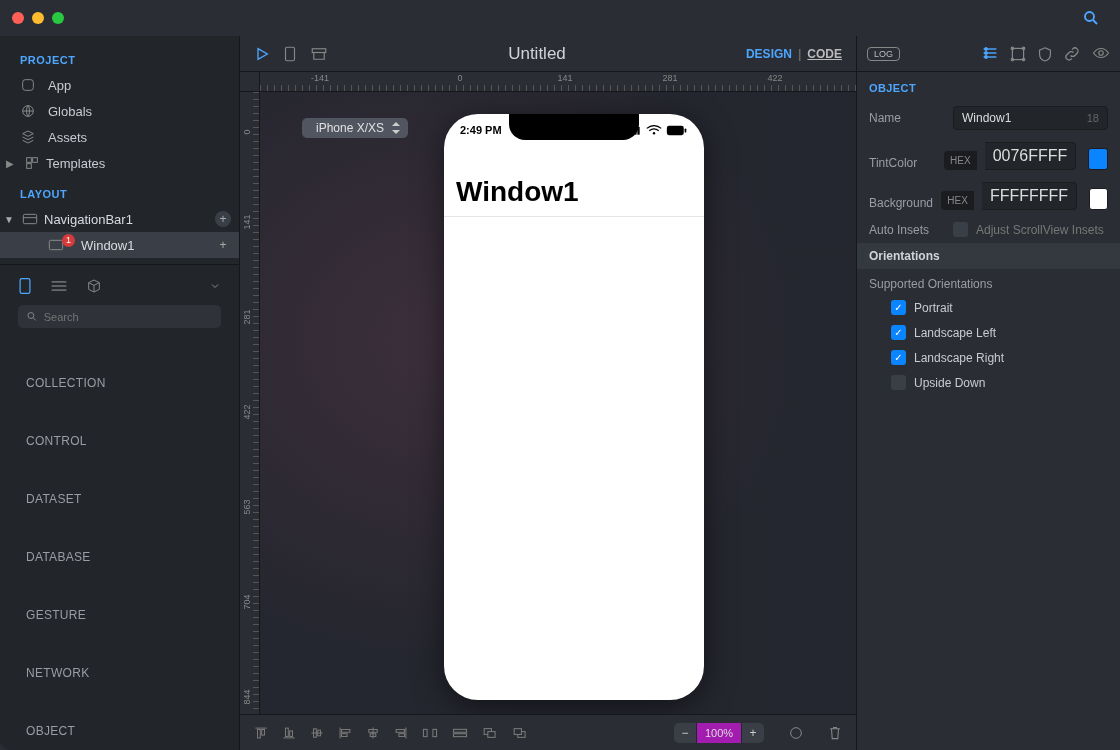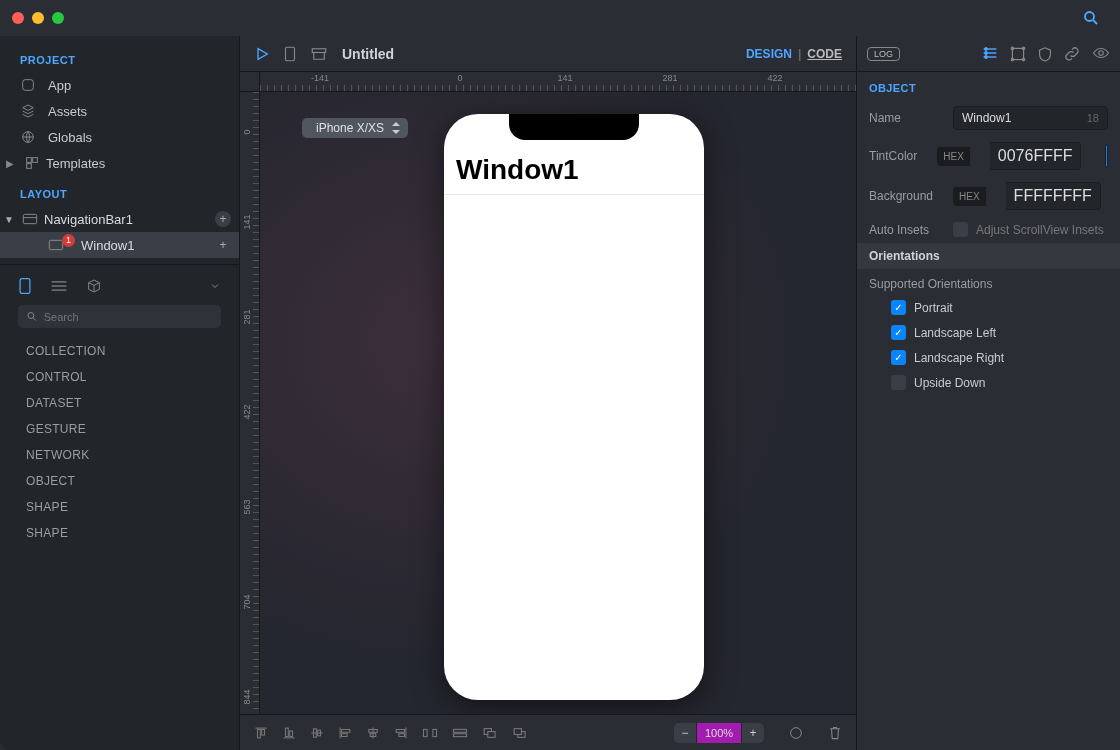--- a/index.html
+++ b/index.html
@@ -32,27 +32,27 @@
 .tree-row .lbl { color: #d8dbe0; }
 .indent { width: 20px; }
 
 .sb-lib { flex: 1; border-top: 1px solid #15171a; display: flex; flex-direction: column; padding: 8px 0; overflow: hidden; }
 .lib-tabs { display: flex; align-items: center; gap: 18px; padding: 4px 18px 10px; }
 .lib-tabs .tab-ic { color: #888; cursor: pointer; }
 .lib-tabs .tab-ic.active { color: #4da6ff; }
 .lib-tabs .chev { margin-left: auto; color: #888; cursor: pointer; }
 .lib-search { margin: 0 18px 10px; background: #2f3238; border-radius: 5px; display: flex; align-items: center; padding: 5px 8px; gap: 6px; }
 .lib-search input { background: transparent; border: none; color: #ccc; outline: none; width: 100%; font-size: 11px; }
-.lib-cat { padding: 6px 26px; color: #9a9da3; font-size: 12px; letter-spacing: 0.3px; cursor: pointer; }
+.lib-cat { padding: 6px 26px; color: #9a9da3; font-size: 12px; letter-spacing: 0.3px; cursor: pointer; margin-top: 32px; }
 
 
 .center { flex: 1; background: #34383f; display: flex; flex-direction: column; position: relative; overflow: hidden; }
 .ctoolbar { height: 36px; display: flex; align-items: center; padding: 0 14px; gap: 14px; background: #2a2d33; border-bottom: 1px solid #15171a; }
 .cbtn { color: #888; cursor: pointer; display: inline-flex; align-items: center; }
-.ctitle { flex: 1; text-align: left; color: #d0d3d8; font-size: 14px; font-weight: bold; }
+.ctitle { flex: 1; text-align: center; color: #d0d3d8; font-size: 17px; }
 .mode-tabs { display: flex; gap: 6px; font-size: 12px; font-weight: 600; }
 .mode-tabs .active { color: #4da6ff; }
 .mode-tabs .sep { color: #666; }
 .mode-tabs .inactive { color: #bbb; text-decoration: underline; }
 
 .ruler-h { height: 20px; background: #2a2d33; border-bottom: 1px solid #15171a; position: relative; margin-left: 20px; overflow: hidden; }
 .ruler-h .tick-lbl { position: absolute; top: 1px; font-size: 9px; color: #888; transform: translateX(-50%); }
 .ruler-h .ticks { position: absolute; bottom: 0; left: 0; right: 0; height: 6px; background-image: repeating-linear-gradient(to right, #555 0, #555 1px, transparent 1px, transparent 7px); }
 .canvas-body { flex: 1; display: flex; position: relative; overflow: hidden; }
 .ruler-v { width: 20px; background: #2a2d33; border-right: 1px solid #15171a; position: relative; }
@@ -87,21 +87,21 @@
 .insp-top .log-badge { border: 1px solid #888; border-radius: 4px; padding: 1px 6px; font-size: 9px; color: #bbb; cursor: pointer; }
 .insp-top .tabs { margin-left: auto; display: flex; gap: 12px; }
 .insp-top .tab-ic { color: #888; cursor: pointer; }
 .insp-top .tab-ic.active { color: #4da6ff; }
 .insp-hdr { color: #4da6ff; font-weight: 600; font-size: 11px; padding: 10px 12px 6px; letter-spacing: 0.4px; }
 .insp-row { display: flex; align-items: center; padding: 6px 12px; gap: 8px; }
 .insp-row .lbl { width: 76px; color: #9a9da3; }
 .insp-input { flex: 1; background: #22252a; border: 1px solid #1a1c20; border-radius: 4px; padding: 4px 8px; color: #ddd; font-size: 12px; display: flex; align-items: center; justify-content: space-between; }
 .insp-input .suffix { color: #666; font-size: 11px; }
 .section-bar { background: #34383f; padding: 6px 12px; color: #d0d3d8; font-weight: 600; font-size: 12px; }
-.color-row { display: flex; align-items: center; padding: 6px 12px; gap: 20px; }
+.color-row { display: flex; align-items: flex-end; padding: 6px 12px; gap: 8px; }
 .color-row .lbl { width: 76px; color: #9a9da3; }
 .hex-badge { background: #1a1c20; color: #888; padding: 4px 6px; font-size: 10px; border-radius: 4px 0 0 4px; }
 .hex-val { flex: 1; background: #22252a; border: 1px solid #1a1c20; border-left: none; border-radius: 0 4px 4px 0; padding: 4px 8px; color: #ddd; font-size: 16px; }
 .swatch { width: 22px; height: 22px; border-radius: 3px; margin-left: 4px; border: 1px solid #1a1c20; }
 .check-row { display: flex; align-items: center; padding: 5px 12px 5px 34px; gap: 8px; font-size: 12px; color: #c8cbd0; }
 .chk { width: 15px; height: 15px; border-radius: 3px; display: inline-flex; align-items: center; justify-content: center; font-size: 10px; color: #fff; }
 .chk.on { background: #0a84ff; }
 .chk.off { background: #3a3f47; }
 .insp-sub { padding: 8px 12px 4px; color: #9a9da3; }
 
@@ -133,33 +133,33 @@
         <span class="ic">
             <svg width="16" height="16" viewBox="0 0 24 24" fill="none" stroke="currentColor" stroke-width="1.5">
               <rect x="4" y="4" width="16" height="16" rx="4"></rect>
             </svg>
           </span>
         <span>App</span>
       </div>
       <div class="sb-item">
         <span class="ic">
             <svg width="16" height="16" viewBox="0 0 24 24" fill="none" stroke="currentColor" stroke-width="1.5">
-              <path d="M4 7l8-4 8 4-8 4-8-4zM4 12l8 4 8-4M4 17l8 4 8-4"></path>
-            </svg>
-          </span>
-        <span>Assets</span>
+              <circle cx="12" cy="12" r="8"></circle>
+              <path d="M4 12h16M12 4c3 3 3 13 0 16M12 4c-3 3-3 13 0 16"></path>
+            </svg>
+          </span>
+        <span>Globals</span>
       </div>
       <div class="sb-item">
         <span class="ic">
             <svg width="16" height="16" viewBox="0 0 24 24" fill="none" stroke="currentColor" stroke-width="1.5">
-              <circle cx="12" cy="12" r="8"></circle>
-              <path d="M4 12h16M12 4c3 3 3 13 0 16M12 4c-3 3-3 13 0 16"></path>
-            </svg>
-          </span>
-        <span>Globals</span>
+              <path d="M4 7l8-4 8 4-8 4-8-4zM4 12l8 4 8-4M4 17l8 4 8-4"></path>
+            </svg>
+          </span>
+        <span>Assets</span>
       </div>
       <div class="sb-item" style="padding-left:6px; gap:6px;">
         <span class="disclosure" style="width:12px; color:#888; font-size:10px;">▶</span>
         <span class="ic">
             <svg width="16" height="16" viewBox="0 0 24 24" fill="none" stroke="currentColor" stroke-width="1.5">
               <rect x="4" y="4" width="7" height="7"></rect>
               <rect x="13" y="4" width="7" height="7"></rect>
               <rect x="4" y="13" width="7" height="7"></rect>
             </svg>
           </span>
@@ -221,20 +221,21 @@
         <svg width="13" height="13" viewBox="0 0 24 24" fill="none" stroke="#888" stroke-width="2">
             <circle cx="10" cy="10" r="6"></circle>
             <line x1="15" y1="15" x2="20" y2="20"></line>
           </svg>
         <input placeholder="Search" style="">
       </div>
       <div id="lib-cats">
           <div class="lib-cat">COLLECTION</div>
           <div class="lib-cat">CONTROL</div>
           <div class="lib-cat">DATASET</div>
+          <div class="lib-cat">DATABASE</div>
           <div class="lib-cat">GESTURE</div>
           <div class="lib-cat">NETWORK</div>
           <div class="lib-cat">OBJECT</div>
           <div class="lib-cat">SHAPE</div>
           <div class="lib-cat">SHAPE</div>
         </div>
     </div>
   </div>
 
   <div class="center">
@@ -285,20 +286,40 @@
             <span class="tick-lbl" style="top: 320px;">422</span>
             <span class="tick-lbl" style="top: 415px;">563</span>
             <span class="tick-lbl" style="top: 510px;">704</span>
             <span class="tick-lbl" style="top: 605px;">844</span>
           </div>
       </div>
       <div class="stage">
         <div class="device-select">iPhone X/XS</div>
         <div class="phone">
           <div class="notch"></div>
+          <div class="statusbar">
+            <span>2:49 PM</span>
+            <span class="right">
+              <svg width="14" height="10" viewBox="0 0 18 12">
+                  <rect x="0" y="8" width="3" height="4" fill="#000"></rect>
+                  <rect x="4" y="6" width="3" height="6" fill="#000"></rect>
+                  <rect x="8" y="4" width="3" height="8" fill="#000"></rect>
+                  <rect x="12" y="2" width="3" height="10" fill="#000"></rect>
+                </svg>
+              <svg width="16" height="10" viewBox="0 0 20 12">
+                  <path d="M1 4 Q10 -3 19 4" fill="none" stroke="#000" stroke-width="1.5"></path>
+                  <path d="M4 7 Q10 2 16 7" fill="none" stroke="#000" stroke-width="1.5"></path>
+                  <circle cx="10" cy="10" r="1.5" fill="#000"></circle>
+                </svg>
+              <svg width="22" height="11" viewBox="0 0 26 13">
+                  <rect x="1" y="1" width="20" height="11" rx="2.5" fill="#000"></rect>
+                  <rect x="22" y="4" width="2" height="5" rx="1" fill="#000"></rect>
+                </svg>
+            </span>
+          </div>
           <div class="navbar">
             <h1>Window1</h1>
           </div>
         </div>
       </div>
     </div>
 
     <div class="cbottom">
       <span class="tool-ic">
           <svg width="14" height="14" viewBox="0 0 20 20" stroke="currentColor" fill="none" stroke-width="1.5">

